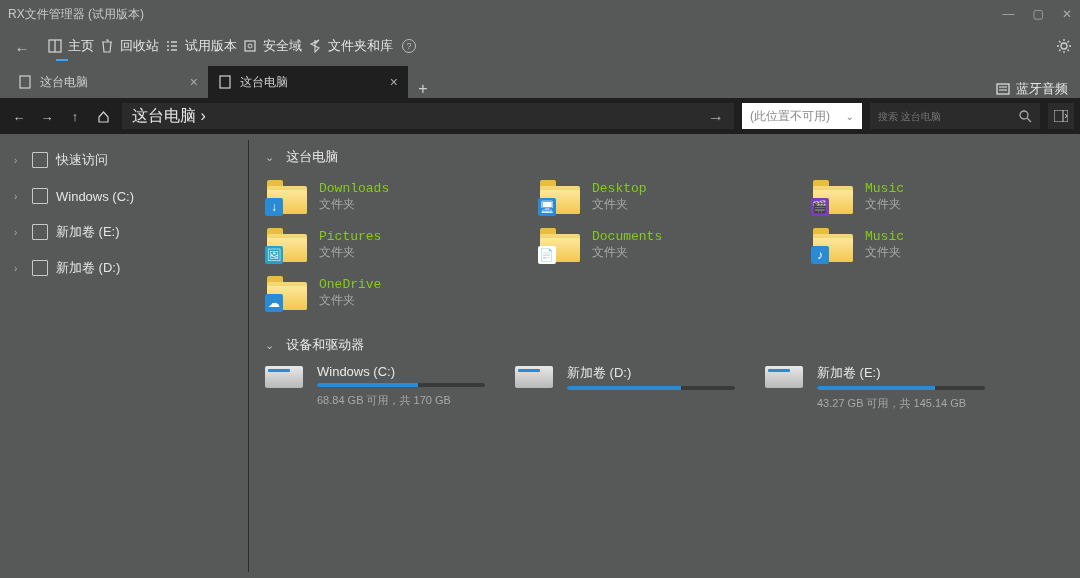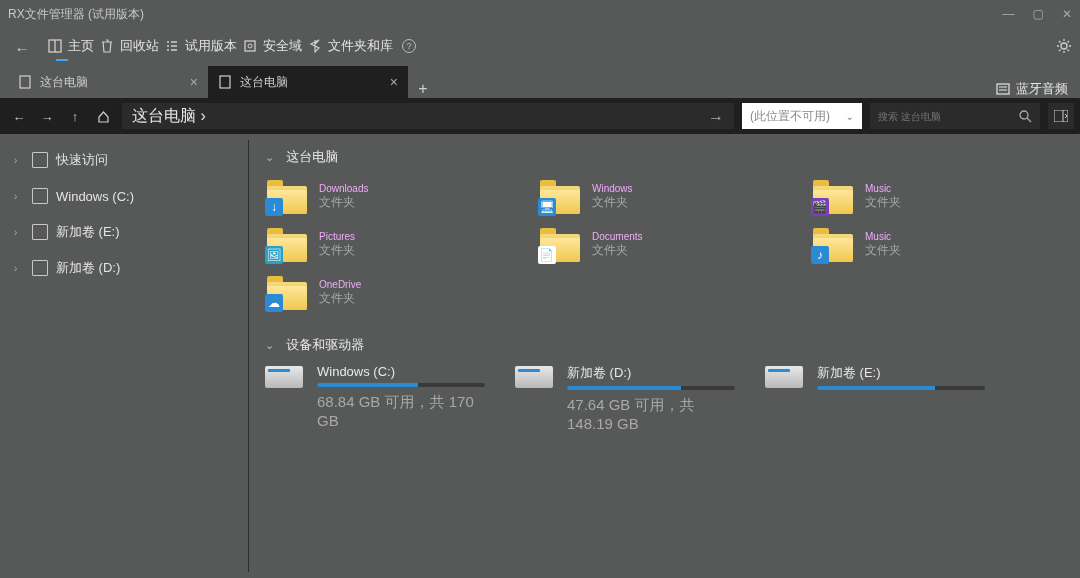--- a/index.html
+++ b/index.html
@@ -41,32 +41,32 @@
 .content { flex:1; padding:8px 16px 8px 16px; overflow:auto; }
 .section-hdr { display:flex; align-items:center; gap:12px; color:#e8e8e8; font-size:13px; margin:6px 0 10px 0; cursor:pointer; }
 .section-hdr .chev { font-size:11px; color:#bbb; }
 .folders-grid { display:grid; grid-template-columns:repeat(3,1fr); gap:6px 20px; margin-bottom:22px; }
 .folder-item { display:flex; align-items:center; gap:12px; cursor:pointer; padding:4px 2px; }
 .folder-icon { width:40px; height:34px; position:relative; }
 .folder-icon .back { position:absolute; width:40px; height:28px; bottom:0; background:linear-gradient(#f5d97a,#e9bd3f); border-radius:2px; }
 .folder-icon .tab { position:absolute; width:16px; height:8px; top:0; left:0; background:#e9bd3f; border-radius:2px 2px 0 0; min-width:unset;padding:0;}
 .folder-icon .front { position:absolute; width:40px; height:24px; bottom:0; background:linear-gradient(#ffe79b,#f0c84e); border-radius:2px; }
 .folder-icon .badge { position:absolute; width:18px;height:18px;bottom:-2px;left:-2px;border-radius:2px;display:flex;align-items:center;justify-content:center;font-size:12px;color:#fff; }
-.fname { color:#f0abfc; font-size:10px; }
+.fname { color:#84cc16; font-size:13px;font-family:Liberation Mono, monospace; }
 .ftype { color:#a8a8a8; font-size:12px; }
 .drives-grid { display:flex; gap:30px; }
 .drive-item { width:220px; cursor:pointer; }
 .drive-top { display:flex; align-items:flex-start; gap:14px; }
 .drive-icon { width:38px;height:22px;background:linear-gradient(#e8e8e8,#b8b8b8);border-radius:2px;position:relative;margin-top:2px; }
 .drive-icon::after{content:"";position:absolute;top:3px;left:3px;width:22px;height:3px;background:#2a8ad4;border-radius:1px;}
 .drive-info { flex:1; }
 .dname { color:#e8e8e8; font-size:13px; margin-bottom:4px; }
 .dbar { height:4px; background:#3a3a3a; border-radius:2px; overflow:hidden; margin-bottom:6px; }
 .dbar .fill { height:100%; background:#2a8ad4; }
-.dsize { color:#a8a8a8; font-size:15px; }
+.dsize { color:#a8a8a8; font-size:11px; }
 svg { display:block; }
 </style>
 </head>
 <body>
 
 <div class="titlebar">
   <div class="title">RX文件管理器 (试用版本)</div>
   <div class="win-controls">
     <span>—</span>
     <span>▢</span>
@@ -239,21 +239,21 @@
           </div>
         </div>
         <div class="folder-item">
           <div class="folder-icon">
             <div class="tab"></div>
             <div class="back"></div>
             <div class="front"></div>
             <div class="badge" style="background:#2a8ad4">🖥</div>
           </div>
           <div>
-            <div class="fname">Windows</div>
+            <div class="fname">Desktop</div>
             <div class="ftype">文件夹</div>
           </div>
         </div>
         <div class="folder-item">
           <div class="folder-icon">
             <div class="tab"></div>
             <div class="back"></div>
             <div class="front"></div>
             <div class="badge" style="background:#7a3fbf">🎬</div>
           </div>
@@ -330,30 +330,30 @@
           </div>
         </div>
         <div class="drive-item">
           <div class="drive-top">
             <div class="drive-icon"></div>
             <div class="drive-info">
               <div class="dname">新加卷 (D:)</div>
               <div class="dbar">
                 <div class="fill" style="width:68%"></div>
               </div>
-              <div class="dsize">47.64 GB 可用，共 148.19 GB</div>
             </div>
           </div>
         </div>
         <div class="drive-item">
           <div class="drive-top">
             <div class="drive-icon"></div>
             <div class="drive-info">
               <div class="dname">新加卷 (E:)</div>
               <div class="dbar">
                 <div class="fill" style="width:70%"></div>
               </div>
+              <div class="dsize">43.27 GB 可用，共 145.14 GB</div>
             </div>
           </div>
         </div>
       </div>
   </div>
 </div>
 
 </body></html>

